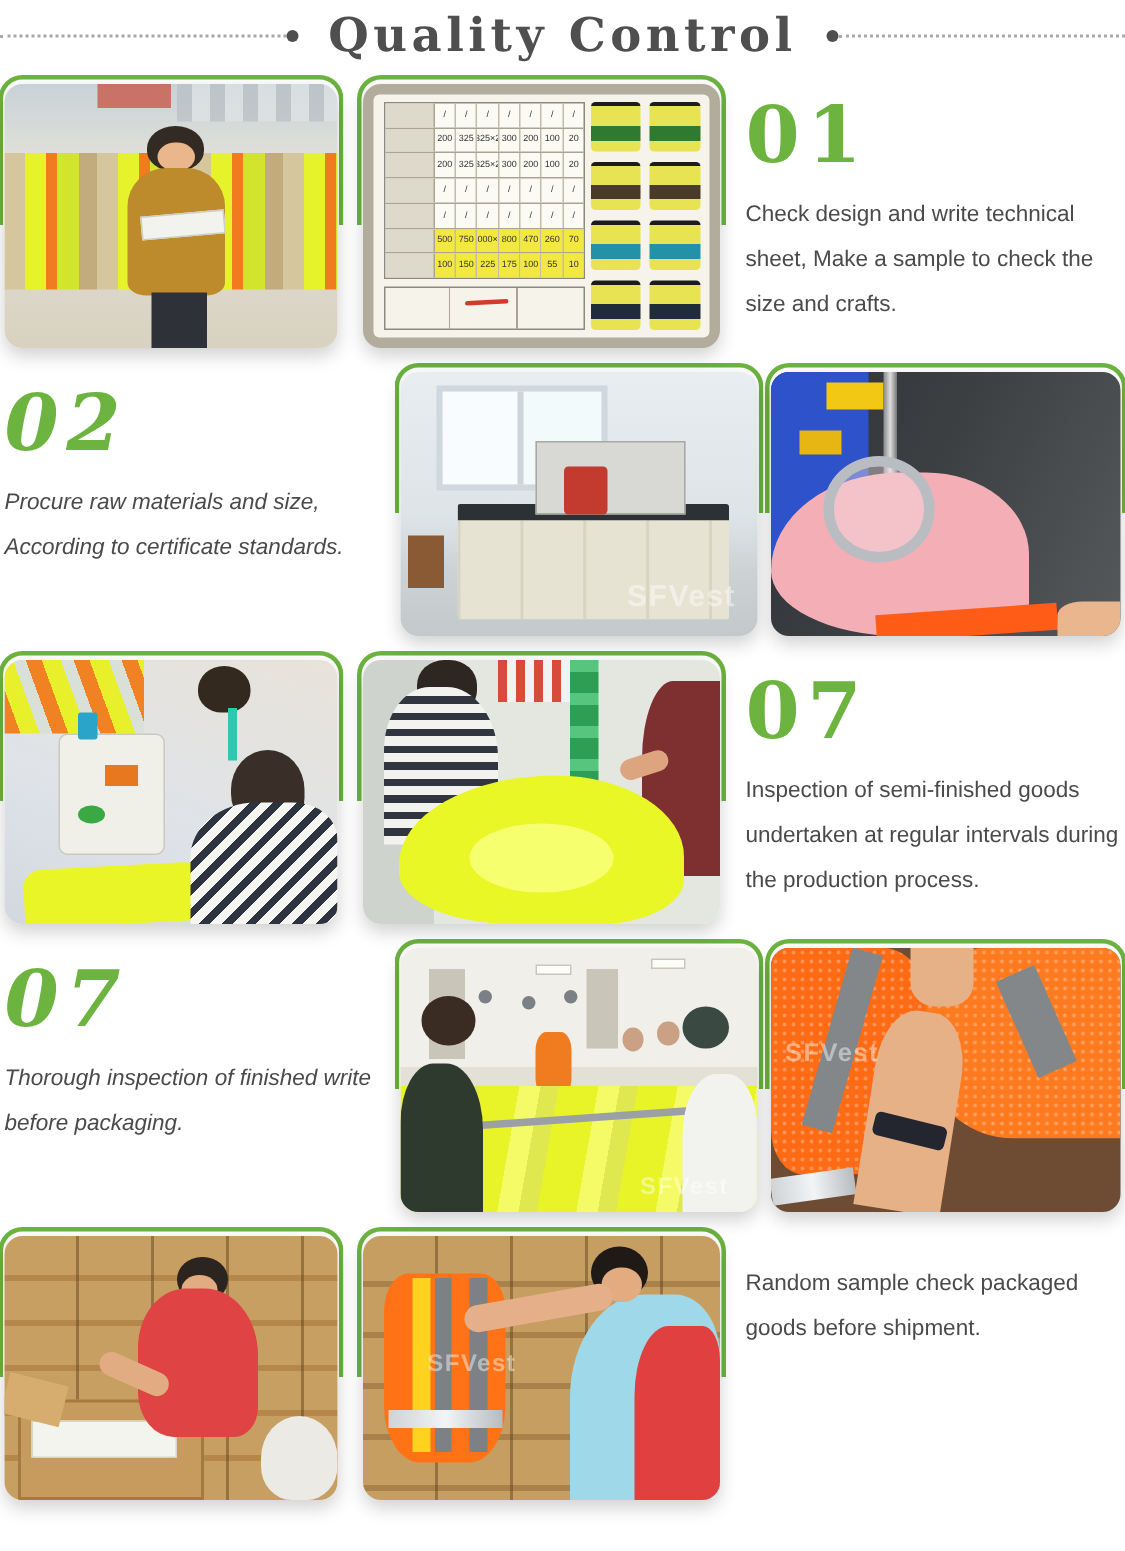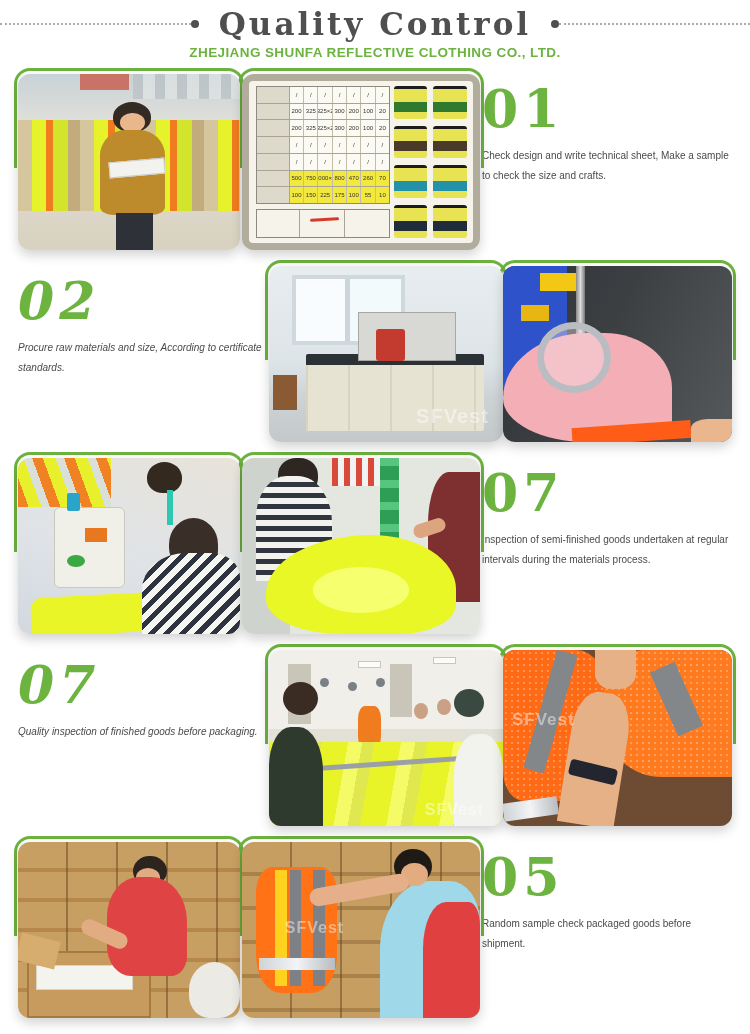--- a/index.html
+++ b/index.html
@@ -11,28 +11,28 @@
   .title-row { display:flex; align-items:center; }
   .dash-seg { flex:1; display:flex; align-items:center; }
   .dash-line { flex:1; border-top:2px dotted #a9a9a9; }
   .dash-dot { width:8px; height:8px; border-radius:50%; background:#4f4f4f; flex:0 0 auto; }
   .page-title { font-family:"DejaVu Serif", serif; font-weight:bold; font-size:31px;
     color:#4f4f4f; letter-spacing:3px; padding:0 20px; white-space:nowrap; }
   .subtitle { text-align:center; font-size:13.5px; font-weight:bold; color:#6cb33f;
     letter-spacing:.4px; margin-top:3px; }
 
   
-  .qc-body { padding:14px 18px 0; }
+  .qc-body { padding:14px 3px 0; }
   .qc-row { display:flex; justify-content:space-between; align-items:flex-start; margin-bottom:16px; }
 
   .step { padding-top:8px; }
   .w250 { width:250px; } .w238 { width:238px; } .w233 { width:233px; } .w222 { width:222px; } .w255 { width:255px;font-style:italic; }
   .step-number { font-family:"DejaVu Serif", serif; font-weight:bold; font-size:52px;
     line-height:1.05; color:#6cb33f; letter-spacing:5px; }
-  .step-text { font-size:10px; color:#4a4a4a; line-height:2.0; margin-top:9px; }
+  .step-text { font-size:15px; color:#4a4a4a; line-height:2.0; margin-top:9px; }
 
   
   .photo-card { position:relative;text-align:center; }
   .green-frame { position:absolute; top:-6px; left:-4px; right:-4px; height:57%;
     border:3px solid #6cb33f; border-bottom:none; border-radius:16px 16px 0 0; z-index:0; }
   .photo { position:relative; z-index:1; height:176px; border-radius:12px; overflow:hidden;
     background:#ddd; box-shadow:0 5px 12px rgba(0,0,0,.18); }
   .photo b, .photo i { position:absolute; display:block; }
   .wm { position:absolute; font-size:20px; font-weight:bold; color:rgba(255,255,255,.45);
     letter-spacing:1px; z-index:5; font-style:normal; }
@@ -87,21 +87,20 @@
     <div class="dash-seg">
       <span class="dash-line"></span>
       <span class="dash-dot"></span>
     </div>
     <h1 class="page-title">Quality Control</h1>
     <div class="dash-seg">
       <span class="dash-dot"></span>
       <span class="dash-line"></span>
     </div>
   </div>
-  <div class="subtitle">ZHEJIANG SHUNFA REFLECTIVE CLOTHING CO., LTD.</div>
 </div>
 
 <div class="qc-body">
 
   <div class="qc-row">
     <div class="photo-card w222">
       <div class="green-frame"></div>
       <div class="photo p1">
         <b style="top:0;left:52%;right:0;height:14%;background:repeating-linear-gradient(90deg,#b8bfc4 0 10px,#dfe3e4 10px 22px);opacity:.7"></b>
         <b style="top:0;left:28%;width:22%;height:9%;background:#c85a4a;opacity:.8"></b>
@@ -272,28 +271,28 @@
         <b style="top:10%;left:6%;width:32%;height:60%;background:repeating-linear-gradient(0deg,#f2f2ef 0 6px,#303540 6px 11px);border-radius:40% 45% 0 0"></b>
         <b style="top:8%;right:0;width:22%;height:74%;background:#7e2f2f;border-radius:40% 0 0 30%"></b>
         <b style="top:36%;right:14%;width:14%;height:8%;background:#dca57f;border-radius:8px;transform:rotate(-18deg)"></b>
         <b style="bottom:0;left:10%;width:80%;height:56%;background:#e9f726;border-radius:55% 45% 30% 40% / 60% 55% 30% 35%"></b>
         <b style="bottom:12%;left:30%;width:40%;height:26%;background:#f6ff6e;border-radius:50%"></b>
       </div>
     </div>
 
     <div class="step w250">
       <div class="step-number">07</div>
-      <p class="step-text">Inspection of semi-finished goods undertaken at regular intervals during the materials process.</p>
+      <p class="step-text">Inspection of semi-finished goods undertaken at regular intervals during the production process.</p>
     </div>
   </div>
 
   <div class="qc-row">
     <div class="step w255">
       <div class="step-number">07</div>
-      <p class="step-text">Quality inspection of finished goods before packaging.</p>
+      <p class="step-text">Thorough inspection of finished write before packaging.</p>
     </div>
 
     <div class="photo-card w238">
       <div class="green-frame"></div>
       <div class="photo p7">
         <b style="top:6%;left:38%;width:10%;height:4%;background:#fcfcf8;border:1px solid #c9c6ba"></b>
         <b style="top:4%;left:70%;width:10%;height:4%;background:#fcfcf8;border:1px solid #c9c6ba"></b>
         <b style="top:16%;left:22%;width:9px;height:9px;background:#7a8086;border-radius:50%"></b>
         <b style="top:18%;left:34%;width:9px;height:9px;background:#7a8086;border-radius:50%"></b>
         <b style="top:16%;left:46%;width:9px;height:9px;background:#7a8086;border-radius:50%"></b>
@@ -356,18 +355,17 @@
         <b style="top:22%;right:0;width:42%;height:78%;background:#9fd8e8;border-radius:50% 30% 0 0"></b>
         <b style="top:34%;right:0;width:24%;height:66%;background:#e04040;border-radius:40% 20% 0 0"></b>
         <b style="top:4%;right:20%;width:16%;height:20%;background:#1f1a16;border-radius:50%"></b>
         <b style="top:12%;right:22%;width:11%;height:13%;background:#e2ab80;border-radius:50%"></b>
         <b style="top:22%;left:28%;width:42%;height:10%;background:#e5b089;border-radius:10px;transform:rotate(-10deg)"></b>
         <i class="wm" style="left:18%;top:44%;font-size:16px">SFVest</i>
       </div>
     </div>
 
     <div class="step w250">
-      <div class="step-number">05</div>
       <p class="step-text">Random sample check packaged goods before shipment.</p>
     </div>
   </div>
 
 </div>
 
 </body></html>

